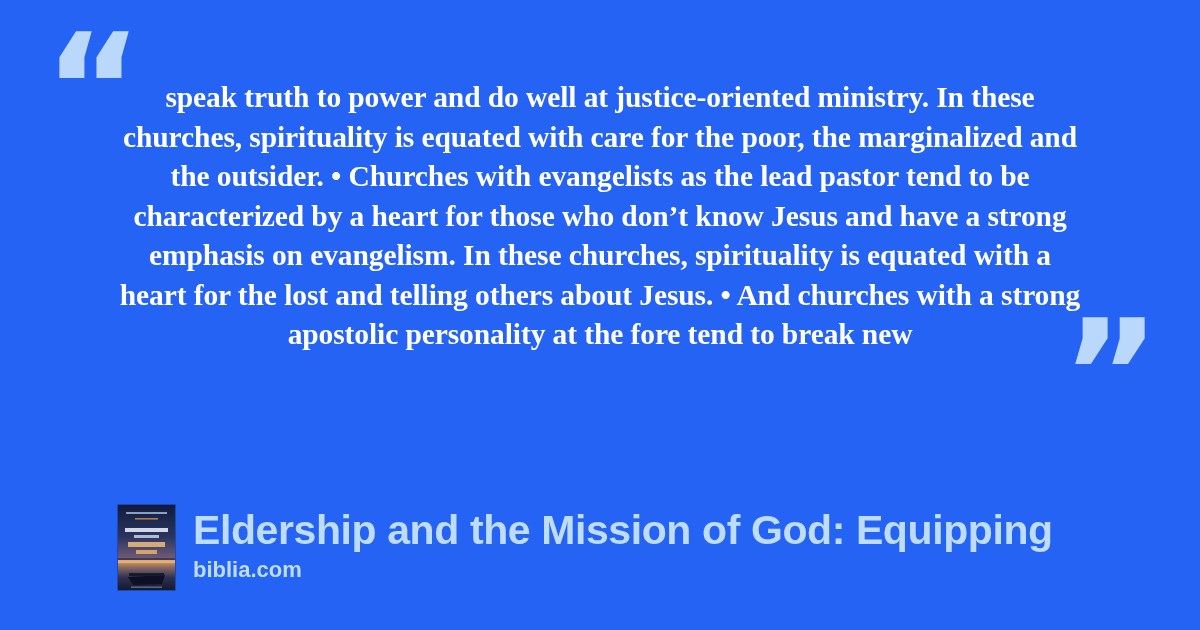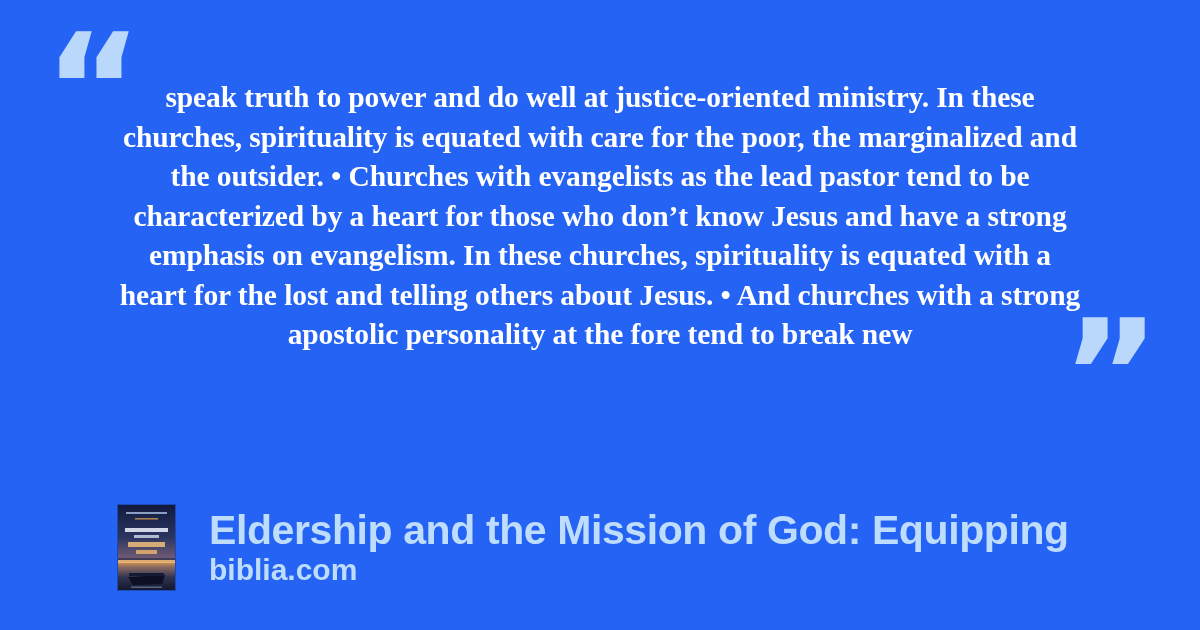--- a/index.html
+++ b/index.html
@@ -79,34 +79,33 @@
     display: block;
     width: 57px;
     height: 85px;
   }
 
   .footer-text {
     display: flex;
     flex-direction: column;
     justify-content: flex-start;
     padding-top: 2px;
-    margin-left: 16px;
   }
   .book-title {
     color: #bedcfc;
     font-size: 41px;
     font-weight: 700;
     line-height: 46px;
     letter-spacing: -0.4px;
     white-space: nowrap;
     font-family: "Liberation Sans", sans-serif;
   }
   .source-site {
     color: #bedcfc;
-    font-size: 30px;
+    font-size: 22px;
     font-weight: 700;
     line-height: 28px;
     margin-top: 3px;
     font-family: "Liberation Sans", sans-serif;
   }
 </style>
 </head>
 <body>
 
 <div class="quote-card">

